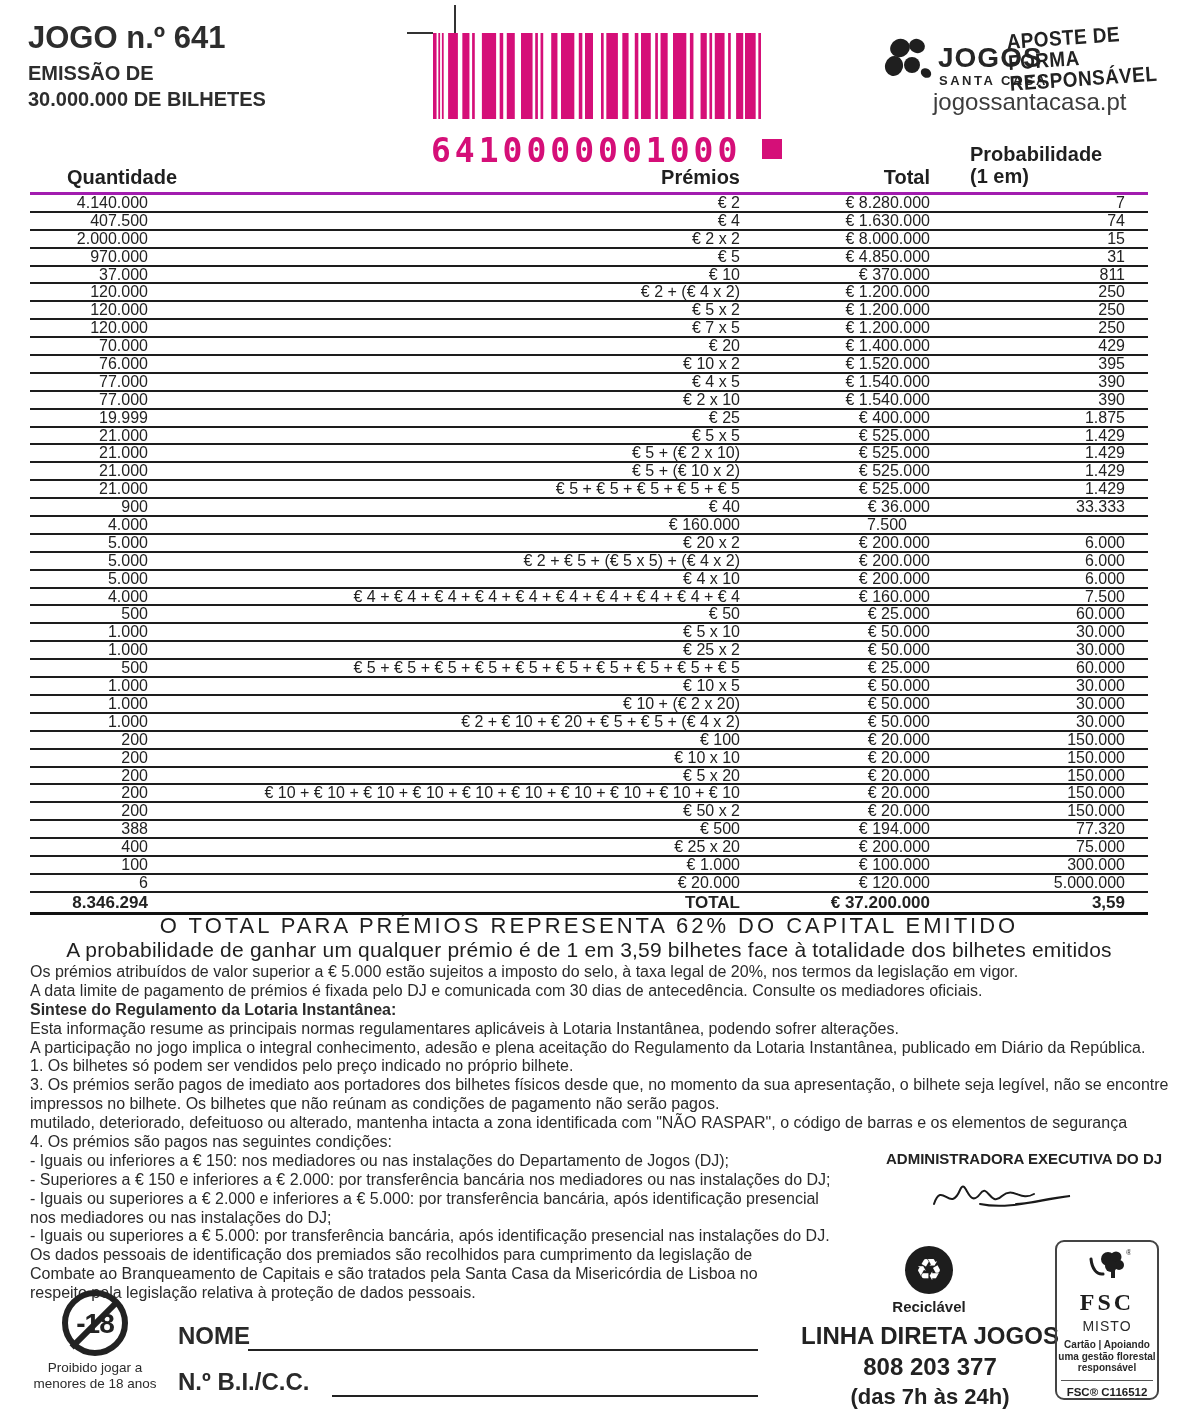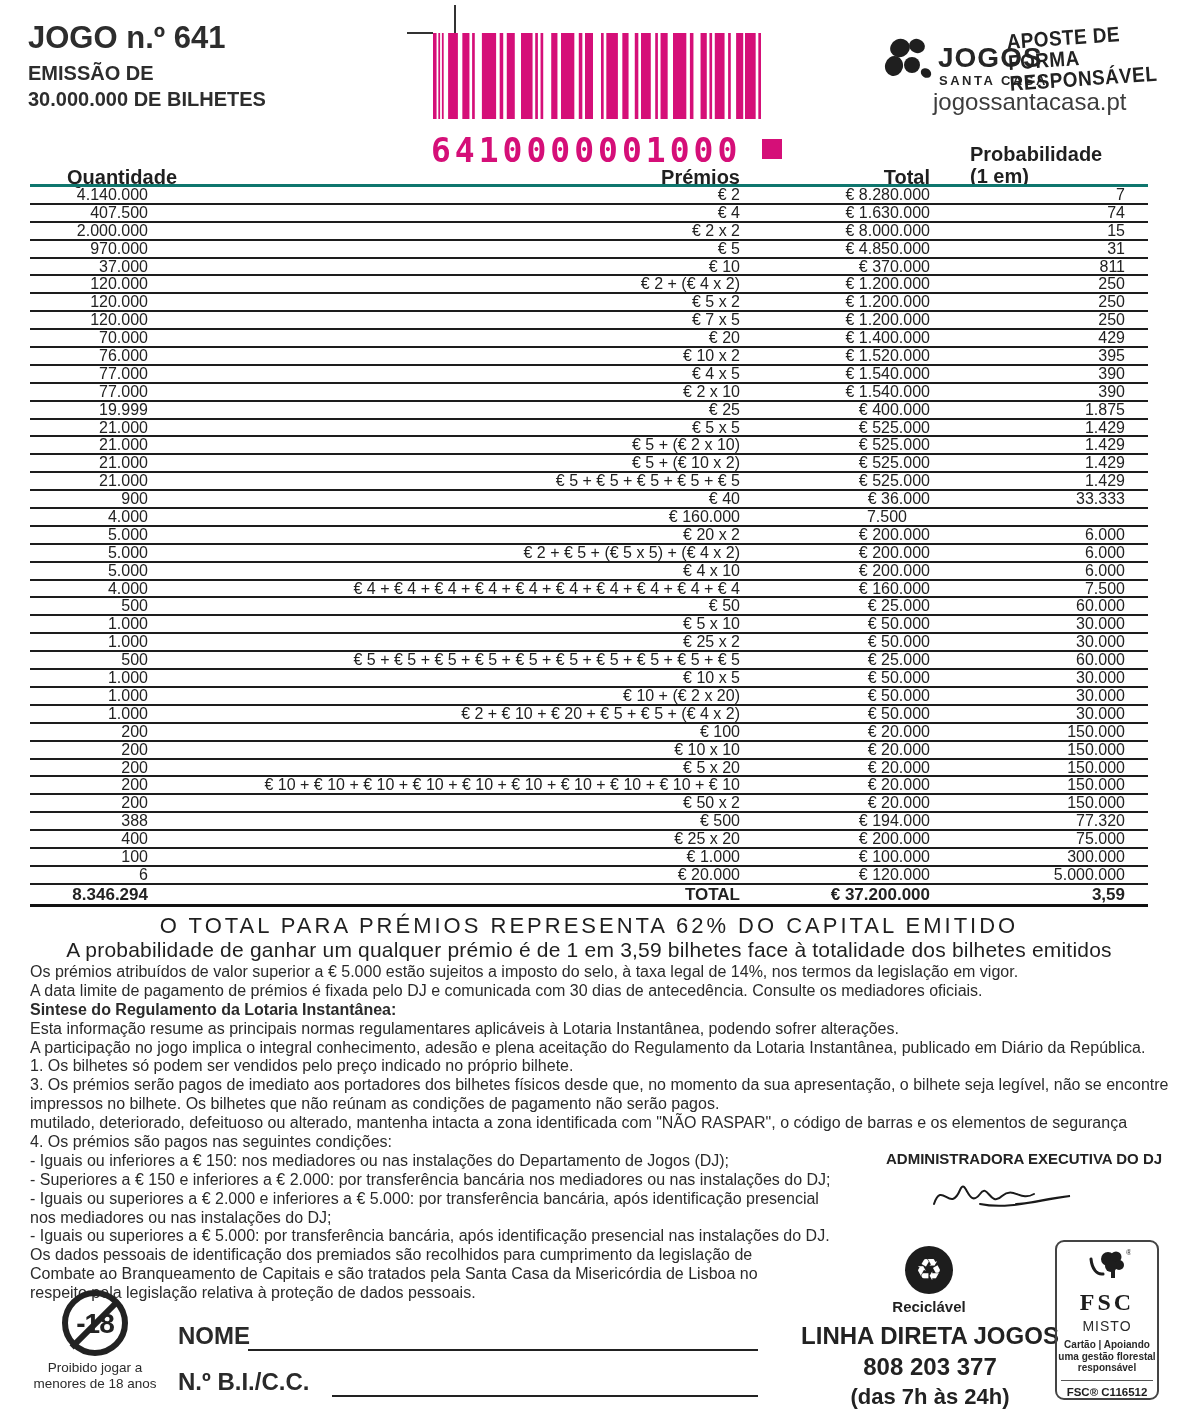--- a/index.html
+++ b/index.html
@@ -21,21 +21,21 @@
   .website{left:933px;top:88px;font-size:24px;color:#3c3c3c;}
 
   
   .th{font-size:20px;font-weight:bold;color:#1f1f1f;}
   .th-qty{left:67px;top:166px;}
   .th-premios{right:438px;top:166px;}
   .th-total{right:248px;top:166px;}
   .th-prob{right:43px;top:143px;width:165px;text-align:left;line-height:22px;}
 
   
-  .tbl{left:30px;top:184px;width:1118px;border-top:3px solid #0f766e;}
+  .tbl{left:30px;top:192px;width:1118px;border-top:3px solid #a21caf;}
   .t-row{display:grid;grid-template-columns:118px 592px 190px 218px;height:17.9px;line-height:15.5px;border-bottom:2px solid #1d1d1d;box-sizing:border-box;font-size:16px;color:#222;}
   .t-row span{text-align:right;white-space:nowrap;}
   .t-row .c-prob{padding-right:23px;box-sizing:border-box;}
   .t-row.t-total{height:22px;line-height:19px;font-weight:bold;font-size:17px;border-bottom:3px solid #111;}
 
   
   .summary1{left:0;top:913px;width:1178px;text-align:center;font-size:22px;letter-spacing:3px;color:#1f1f1f;}
   .summary2{left:0;top:938px;width:1178px;text-align:center;font-size:21px;letter-spacing:.2px;color:#1f1f1f;}
 
   
@@ -384,21 +384,21 @@
       <span class="c-prize">TOTAL</span>
       <span class="c-total">€ 37.200.000</span>
       <span class="c-prob">3,59</span>
     </div>
   </div>
 
 <div class="abs summary1">O TOTAL PARA PRÉMIOS REPRESENTA 62% DO CAPITAL EMITIDO</div>
 <div class="abs summary2">A probabilidade de ganhar um qualquer prémio é de 1 em 3,59 bilhetes face à totalidade dos bilhetes emitidos</div>
 
 <div class="abs rules" id="rules-block">
-    <div class="rule-line">Os prémios atribuídos de valor superior a € 5.000 estão sujeitos a imposto do selo, à taxa legal de 14%, nos termos da legislação em vigor.</div>
+    <div class="rule-line">Os prémios atribuídos de valor superior a € 5.000 estão sujeitos a imposto do selo, à taxa legal de 20%, nos termos da legislação em vigor.</div>
     <div class="rule-line">A data limite de pagamento de prémios é fixada pelo DJ e comunicada com 30 dias de antecedência. Consulte os mediadores oficiais.</div>
     <div class="rule-line b">Sintese do Regulamento da Lotaria Instantânea:</div>
     <div class="rule-line">Esta informação resume as principais normas regulamentares aplicáveis à Lotaria Instantânea, podendo sofrer alterações.</div>
     <div class="rule-line">A participação no jogo implica o integral conhecimento, adesão e plena aceitação do Regulamento da Lotaria Instantânea, publicado em Diário da República.</div>
     <div class="rule-line">1. Os bilhetes só podem ser vendidos pelo preço indicado no próprio bilhete.</div>
     <div class="rule-line">3. Os prémios serão pagos de imediato aos portadores dos bilhetes físicos desde que, no momento da sua apresentação, o bilhete seja legível, não se encontre</div>
     <div class="rule-line">impressos no bilhete. Os bilhetes que não reúnam as condições de pagamento não serão pagos.</div>
     <div class="rule-line">mutilado, deteriorado, defeituoso ou alterado, mantenha intacta a zona identificada com "NÃO RASPAR", o código de barras e os elementos de segurança</div>
     <div class="rule-line">4. Os prémios são pagos nas seguintes condições:</div>
     <div class="rule-line">- Iguais ou inferiores a € 150: nos mediadores ou nas instalações do Departamento de Jogos (DJ);</div>

